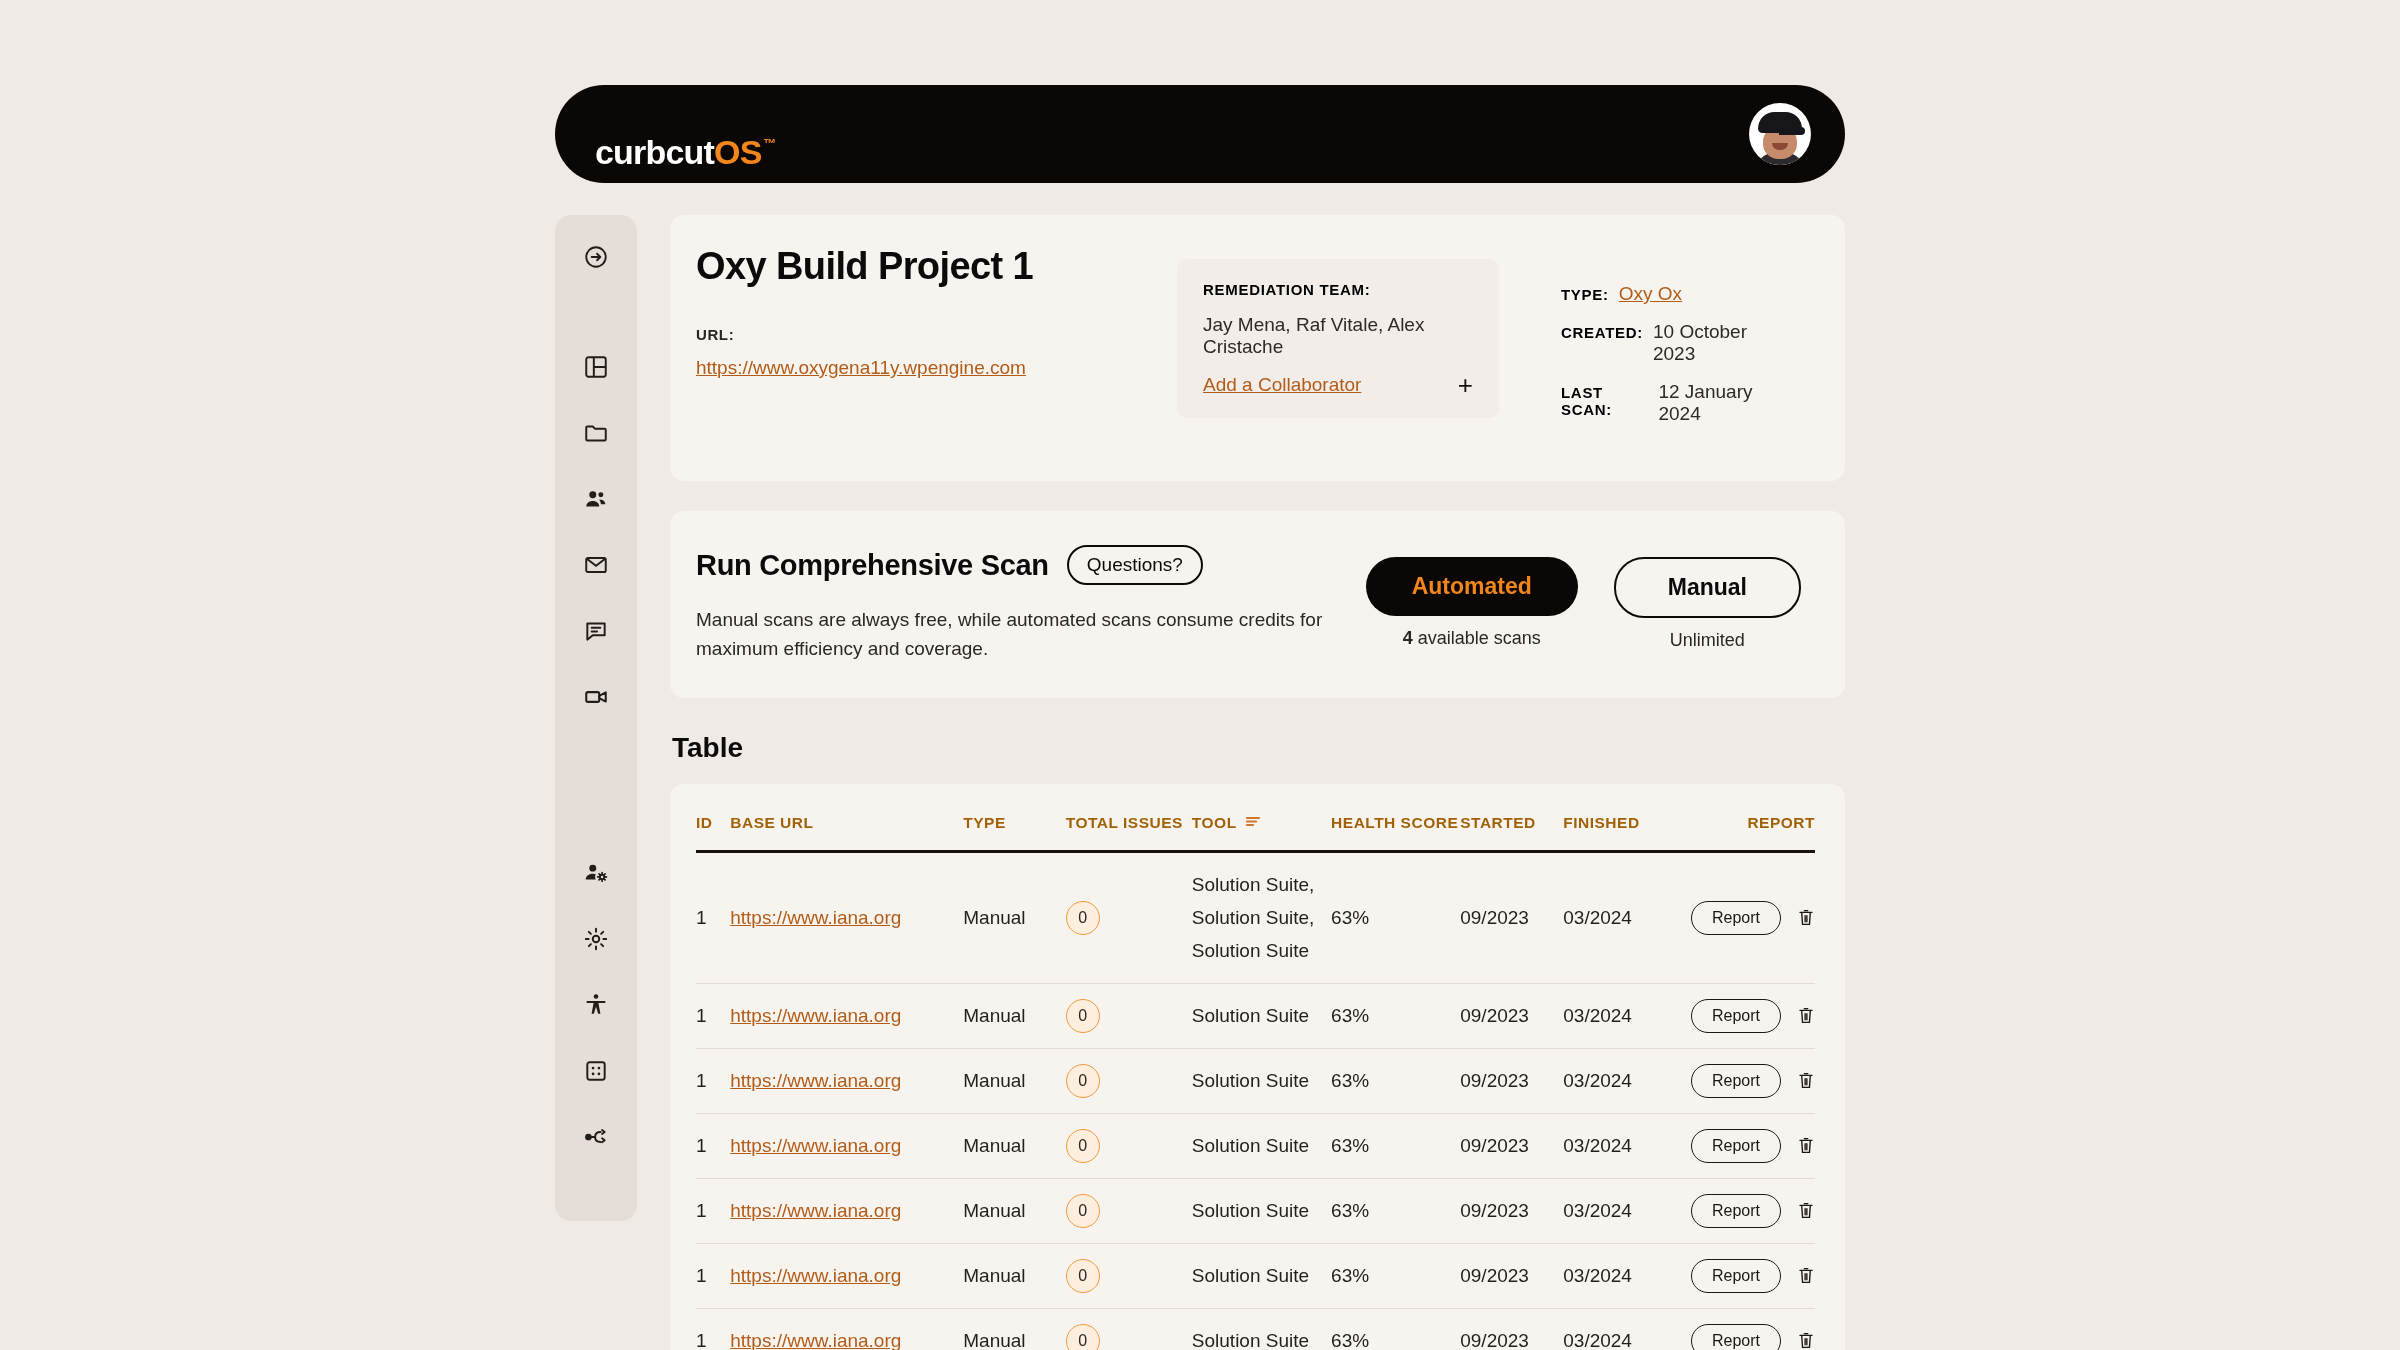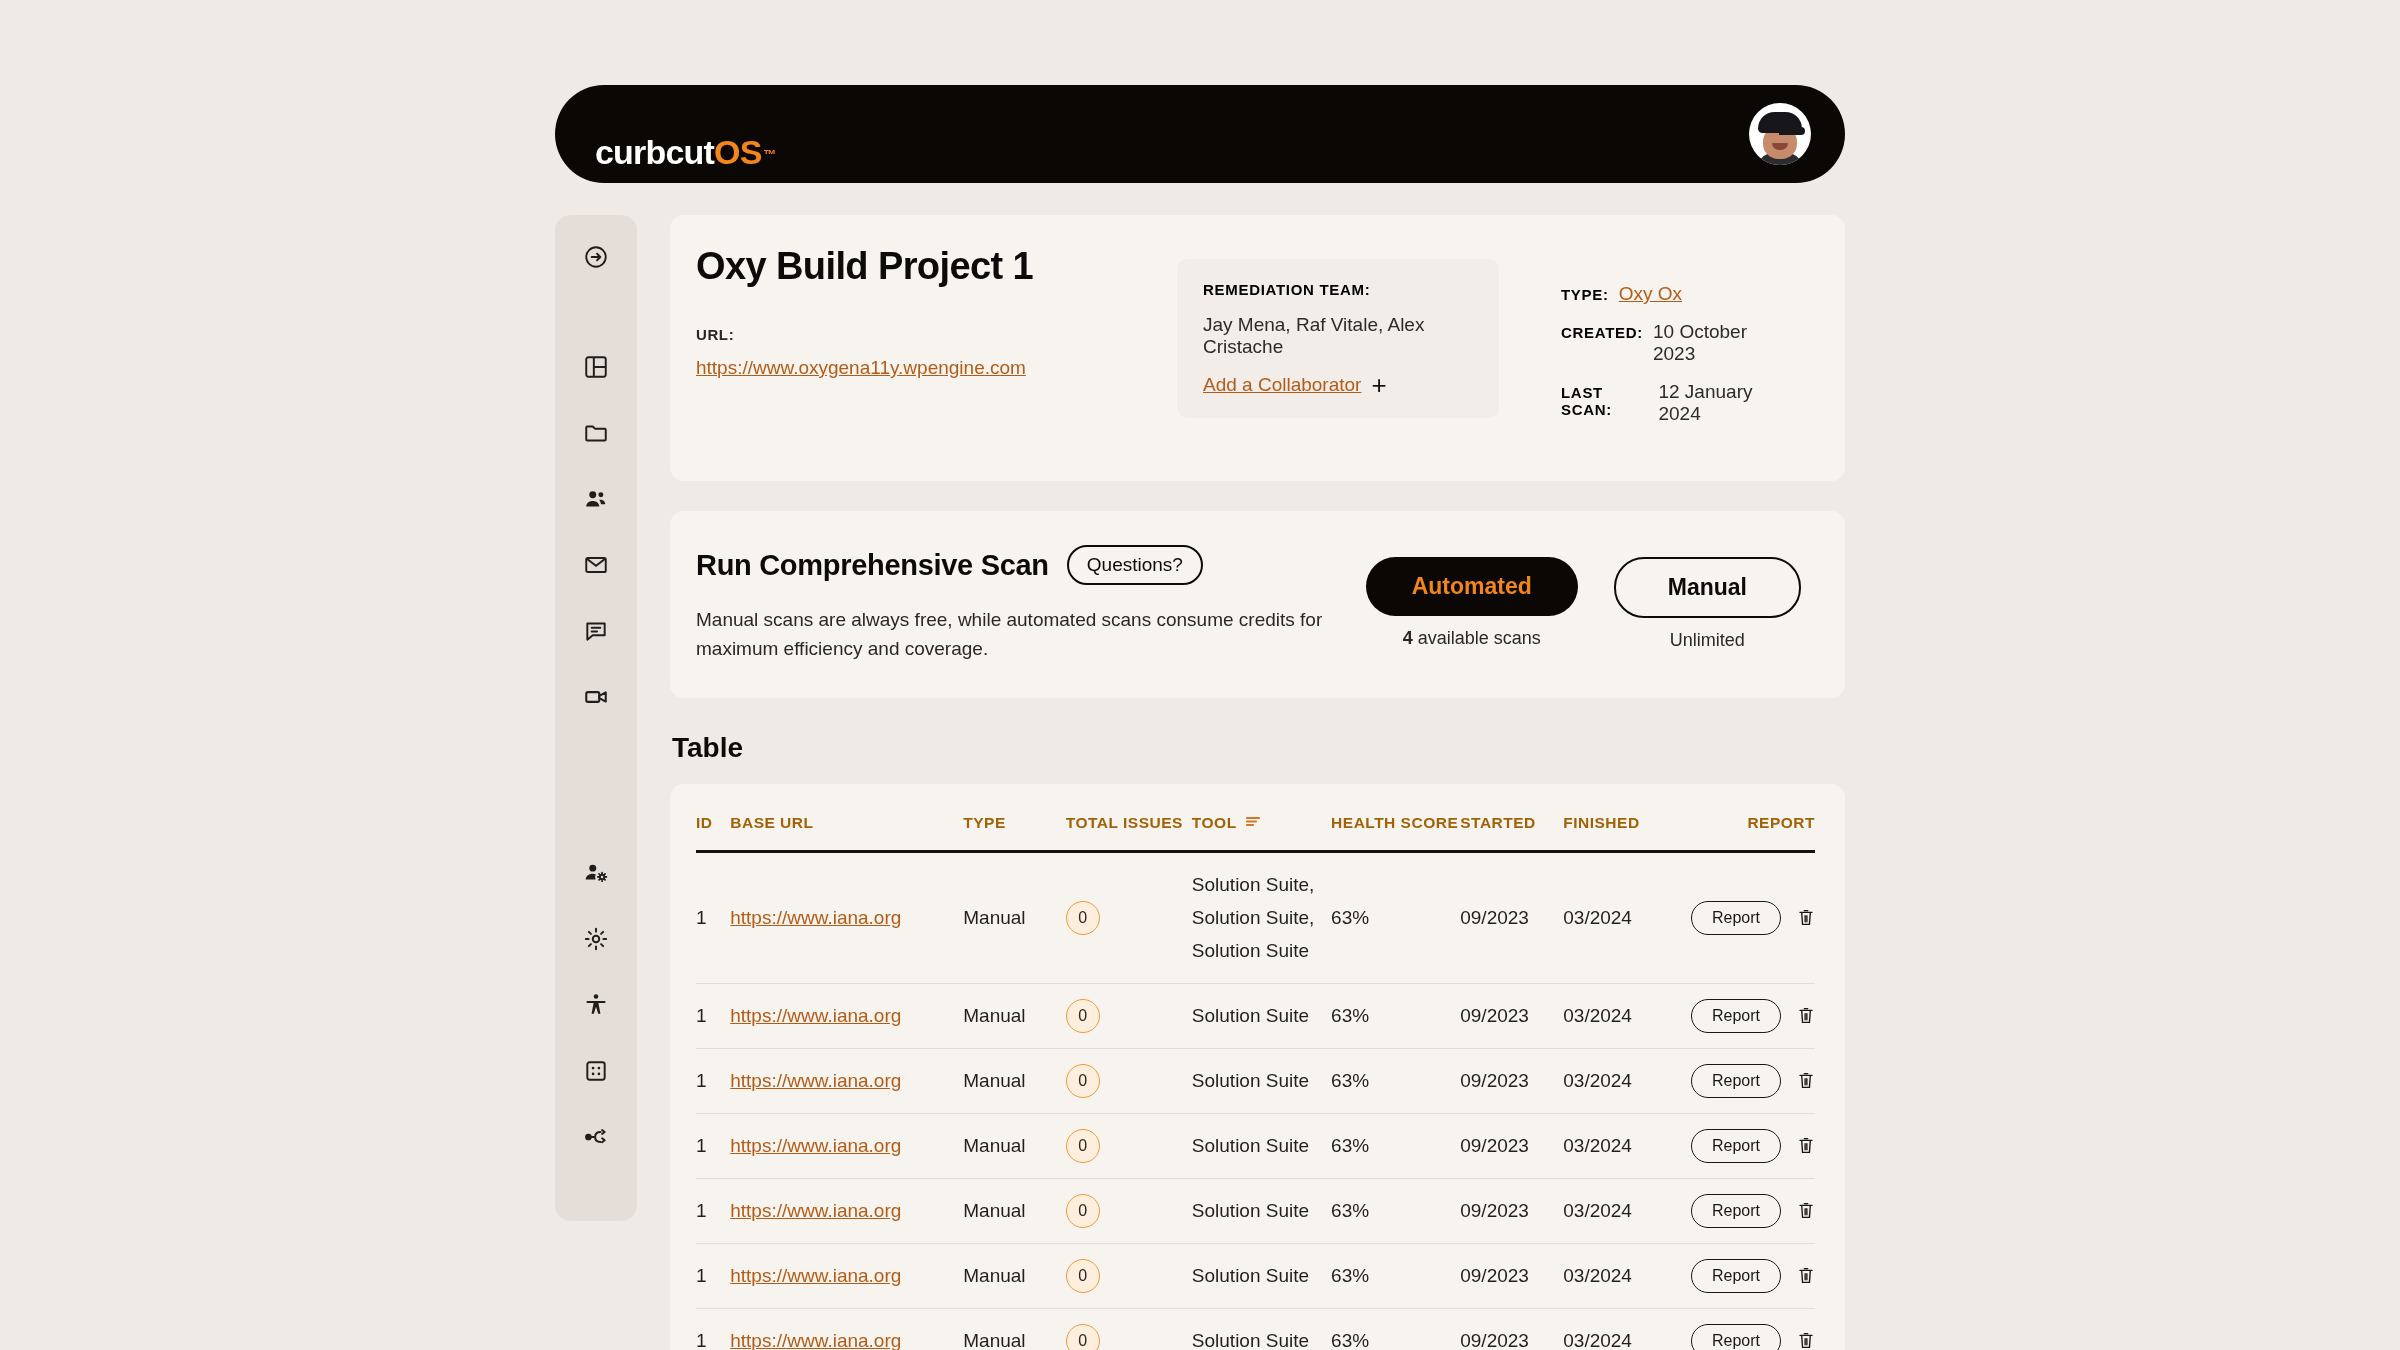--- a/index.html
+++ b/index.html
@@ -13,21 +13,21 @@
 
   
   .topbar {
     position: absolute; left: 555px; top: 85px;
     width: 1290px; height: 98px;
     background: #0a0705;
     border-radius: 49px;
     display: flex; align-items: center; justify-content: space-between;
     padding: 0 34px 0 40px;
   }
-  .logo { font-size: 34px; font-weight: 700; letter-spacing: -0.8px; color: #ffffff; display:flex; align-items:center;margin-top:36px;}
+  .logo { font-size: 34px; font-weight: 700; letter-spacing: -0.8px; color: #ffffff; display:flex; align-items:flex-start;margin-top:36px;}
   .logo .os { color: #f2861c; }
   .logo .tm { font-size: 13px; color: #f2861c; line-height: 1; margin-top: 4px; margin-left: 2px;}
   .avatar {
     width: 62px; height: 62px; border-radius: 50%;
     background: #ffffff; position: relative; overflow: hidden;
     flex: 0 0 auto;
   }
   .avatar .face { position:absolute; left:14px; top:22px; width:34px; height:34px; border-radius:50% 50% 45% 45%; background:#c68b6a; }
   .avatar .cap  { position:absolute; left:9px;  top:9px;  width:44px; height:21px; border-radius:22px 22px 6px 6px; background:#17161a; }
   .avatar .brim { position:absolute; left:30px; top:24px; width:26px; height:8px;  border-radius:0 8px 8px 0; background:#17161a; }
@@ -65,21 +65,21 @@
 
   .info-panel {
     background: #f2ede8; border-radius: 10px; padding: 22px 26px;
     display: flex; flex-direction: column; gap: 16px; align-self: flex-start;
   }
   .panel-team { width: 322px; margin-right: 36px; margin-top: 14px;}
   .panel-meta { width: 276px; margin-top: 14px; background: #f7f4f0; padding-top: 24px;}
   .kv-label { font-size: 15px; font-weight: 700; color: #000000; letter-spacing: 0.7px; }
   .kv-text  { font-size: 19px; color: #2e2a27; }
   .link-orange { color: #b35c18; text-decoration: underline; font-size: 19px; }
-  .add-collab { display: flex; align-items: center; gap: 10px; }
+  .add-collab { display: flex; align-items: center; gap: 10px; justify-content: space-between; }
   .add-collab .plus { font-size: 26px; color: #15120f; text-decoration: none; line-height: 0.8;}
   .meta-row { display: flex; align-items: baseline; gap: 10px; }
 
   
   .scan-card { margin-top: 30px; display: flex; align-items: center; padding: 34px 34px 34px 26px; gap: 34px; }
   .scan-left { flex: 1 1 auto; }
   .scan-head { display: flex; align-items: center; gap: 18px; }
   .scan-title { font-size: 29px; font-weight: 700; color: #0d0b0a; letter-spacing: -0.3px; }
   .pill-outline {
     border: 2px solid #0d0b0a; border-radius: 22px; padding: 7px 18px;

